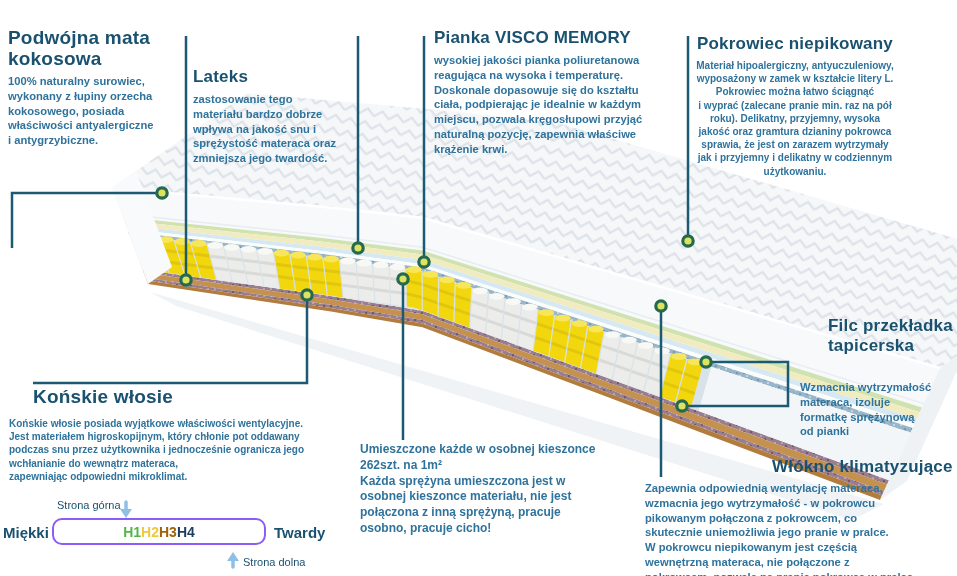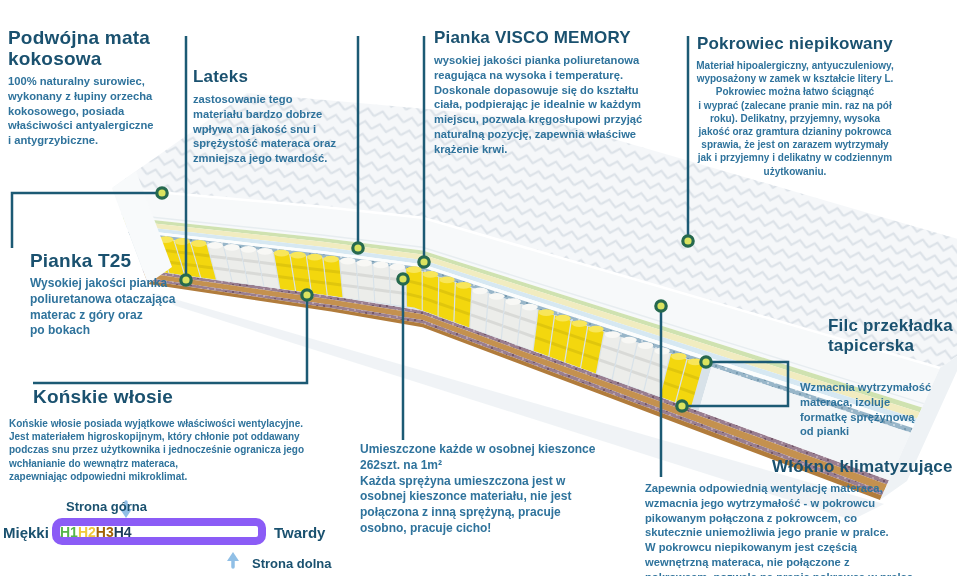--- a/index.html
+++ b/index.html
@@ -22,25 +22,25 @@
   .t-sm{font-size:17px;line-height:20px;margin-bottom:5px;}
   .b{color:var(--blue);font-weight:bold;white-space:pre-line;font-size:12px;line-height:1.32;}
   .fs112{font-size:11.2px;} .fs11{font-size:10px;}
   
   #callouts path{fill:none;stroke:var(--teal);stroke-width:2.5px;}
   #callouts circle{fill:var(--marker);stroke:#26694f;stroke-width:3.2px;}
   #scale-arrows line{stroke:#90bfe6;stroke-width:3.5px;stroke-linecap:round;}
   #scale-arrows polygon{fill:#90bfe6;}
   
   .lab{color:var(--navy);font-weight:bold;font-size:15px;}
-  .side{color:var(--navy);font-weight:bold;font-size:13px;margin-left:9px;}
+  .side{color:var(--navy);font-weight:normal;font-size:11px;}
   .fbox{
     position:absolute;left:52px;top:518px;width:214px;height:27px;background:#fff;
-    border:8px solid #8b5cf6;border-radius:10px;display:flex;align-items:center;
-    justify-content:flex-start;box-sizing:border-box;
+    border:2px solid #8b5cf6;border-radius:10px;display:flex;align-items:center;
+    justify-content:center;box-sizing:border-box;
   }
   .lvl{font-weight:bold;font-size:14px;}
 </style>
 </head>
 <body>
 
 <div class="stage">
 
   <svg viewBox="0 0 957 576">
     <defs>
@@ -306,27 +306,20 @@
 wyposażony w zamek w kształcie litery L.
 Pokrowiec można łatwo ściągnąć
 i wyprać (zalecane pranie min. raz na pół
 roku). Delikatny, przyjemny, wysoka
 jakość oraz gramtura dzianiny pokrowca
 sprawia, że jest on zarazem wytrzymały
 jak i przyjemny i delikatny w codziennym
 użytkowaniu.</div>
   </div>
 
-  <div class="abs" style="left:30px;top:250px;width:176px;">
-    <div class="t t-lg">Pianka T25</div>
-    <div class="b">Wysokiej jakości pianka
-poliuretanowa otaczająca
-materac z góry oraz
-po bokach</div>
-  </div>
 
   <div class="abs t t-lg" style="left:33px;top:386px;width:260px;">Końskie włosie</div>
   <div class="abs b fs11" style="left:9px;top:417px;width:440px;">Końskie włosie posiada wyjątkowe właściwości wentylacyjne.
 Jest materiałem higroskopijnym, który chłonie pot oddawany
 podczas snu przez użytkownika i jednocześnie ogranicza jego
 wchłanianie do wewnątrz materaca,
 zapewniając odpowiedni mikroklimat.</div>
 
   <div class="abs" style="left:360px;top:442px;width:280px;">
     <div class="b">Umieszczone każde w osobnej kieszonce

